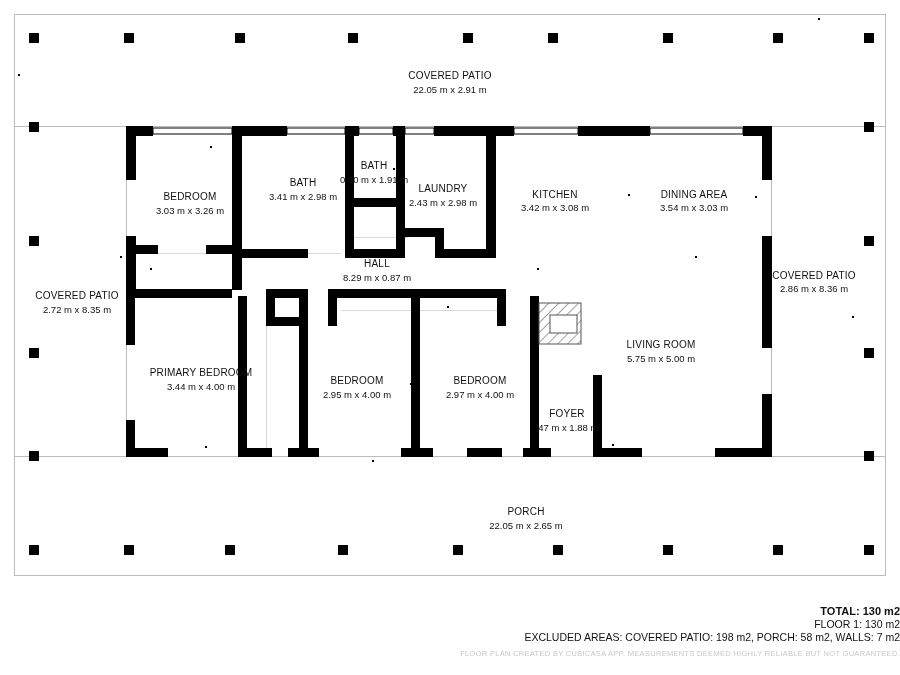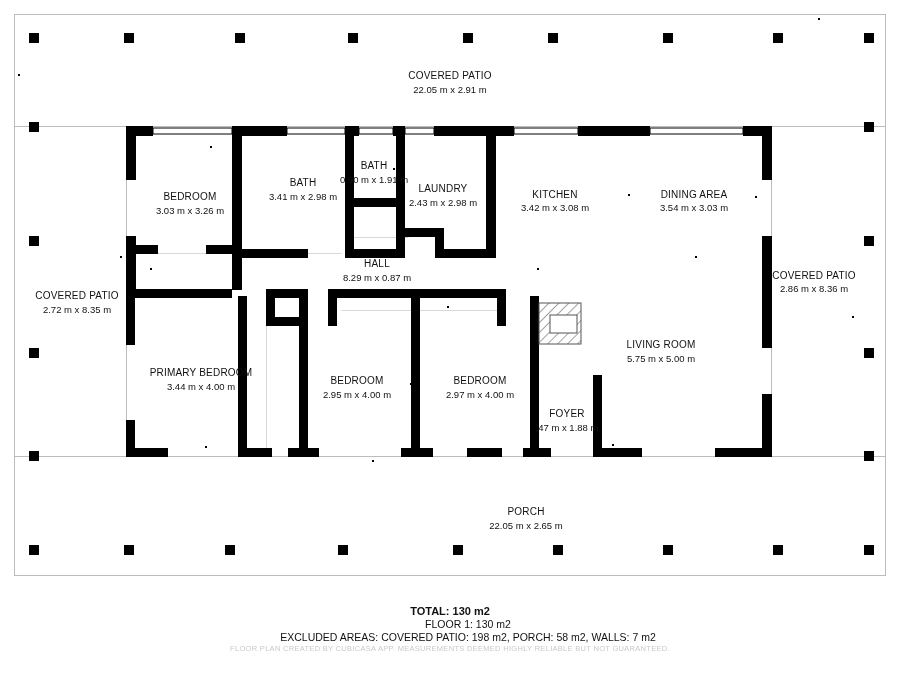--- a/index.html
+++ b/index.html
@@ -45,35 +45,36 @@
   }
   .room-dims {
     font-size: 9.5px;
   }
 
   .footer {
     position: absolute;
     left: 0;
     top: 604px;
     width: 900px;
-    text-align: center;
+    text-align: right;
     font-family: "Liberation Sans", sans-serif;
     color: #111111;
   }
   .footer-total {
     font-size: 11px;
     font-weight: bold;
     line-height: 14px;
   }
   .footer-line {
     font-size: 10.5px;
     line-height: 13px;
     margin-left: 36px;
   }
   .footer-disclaimer {
+    margin-top: 5px;
     font-size: 7.5px;
     color: #c9c9c9;
     letter-spacing: 0.3px;
   }
 </style>
 </head>
 <body>
 
 <div id="plan-root">
 

